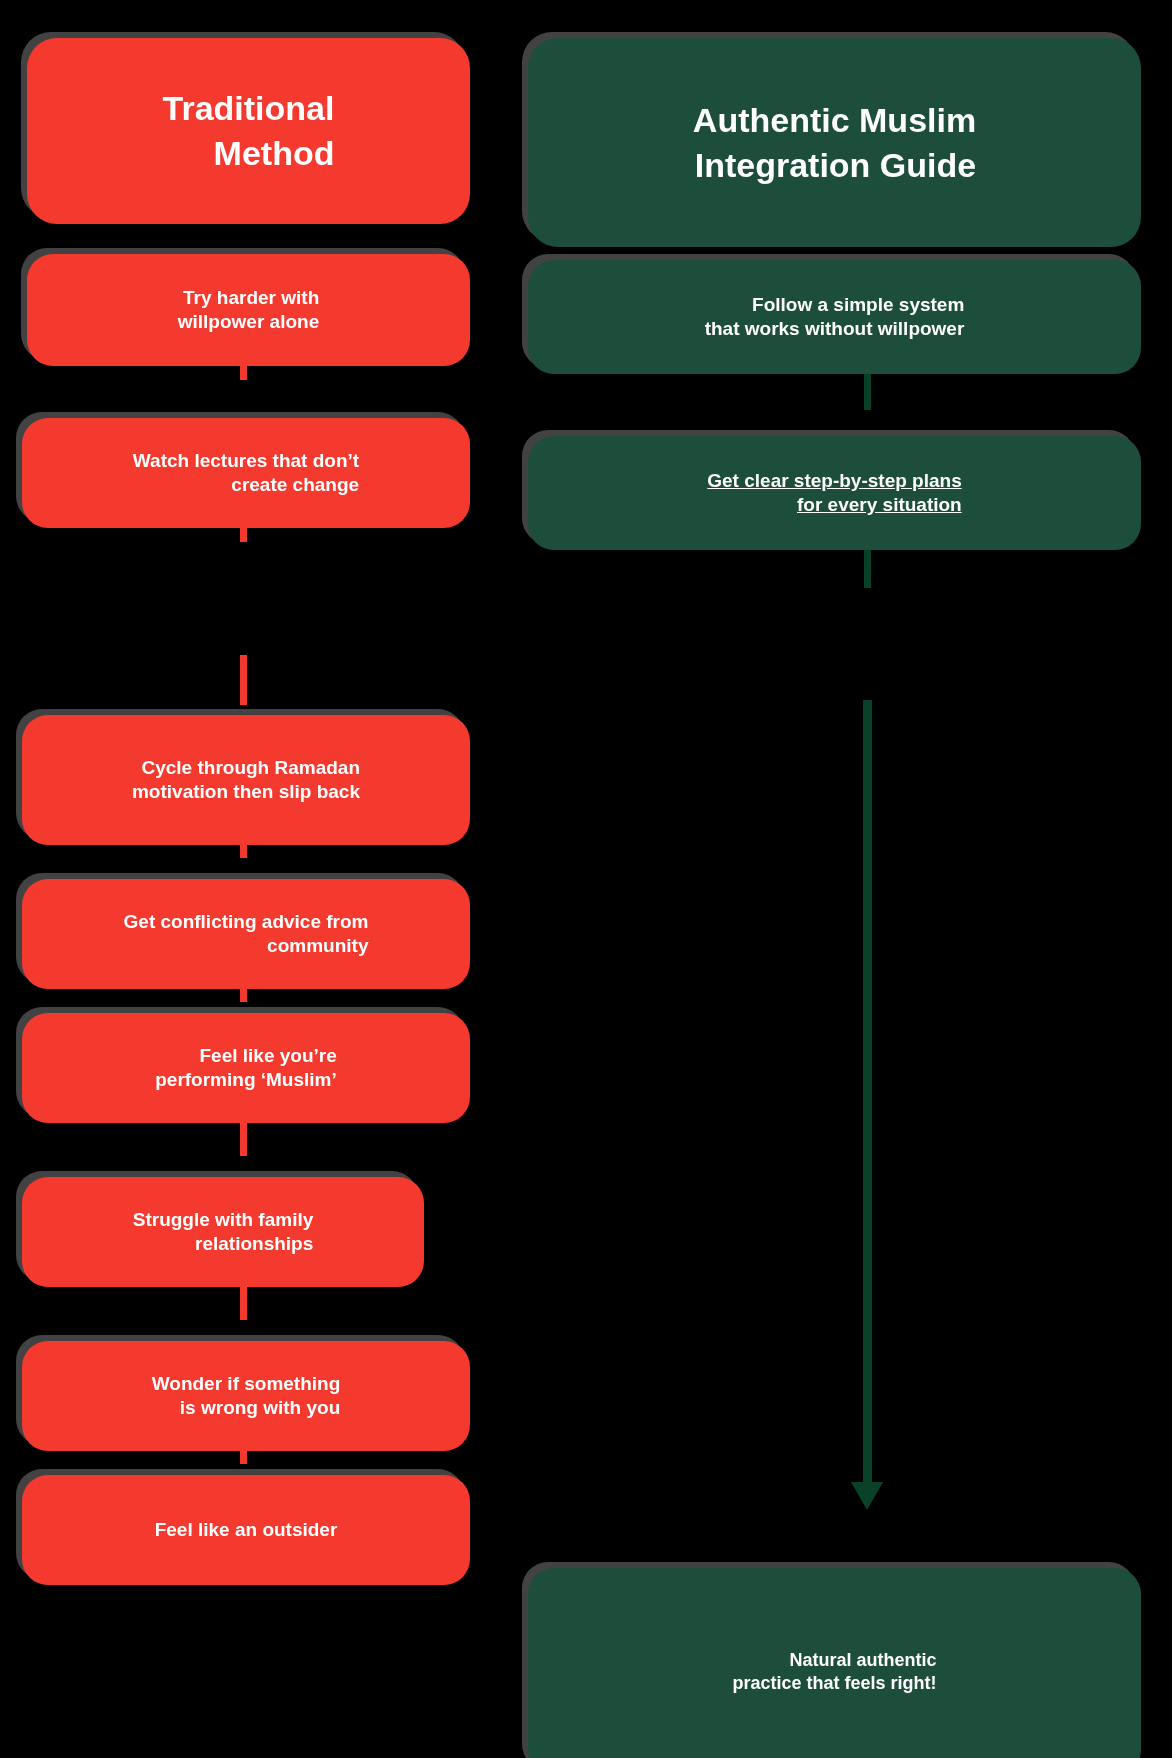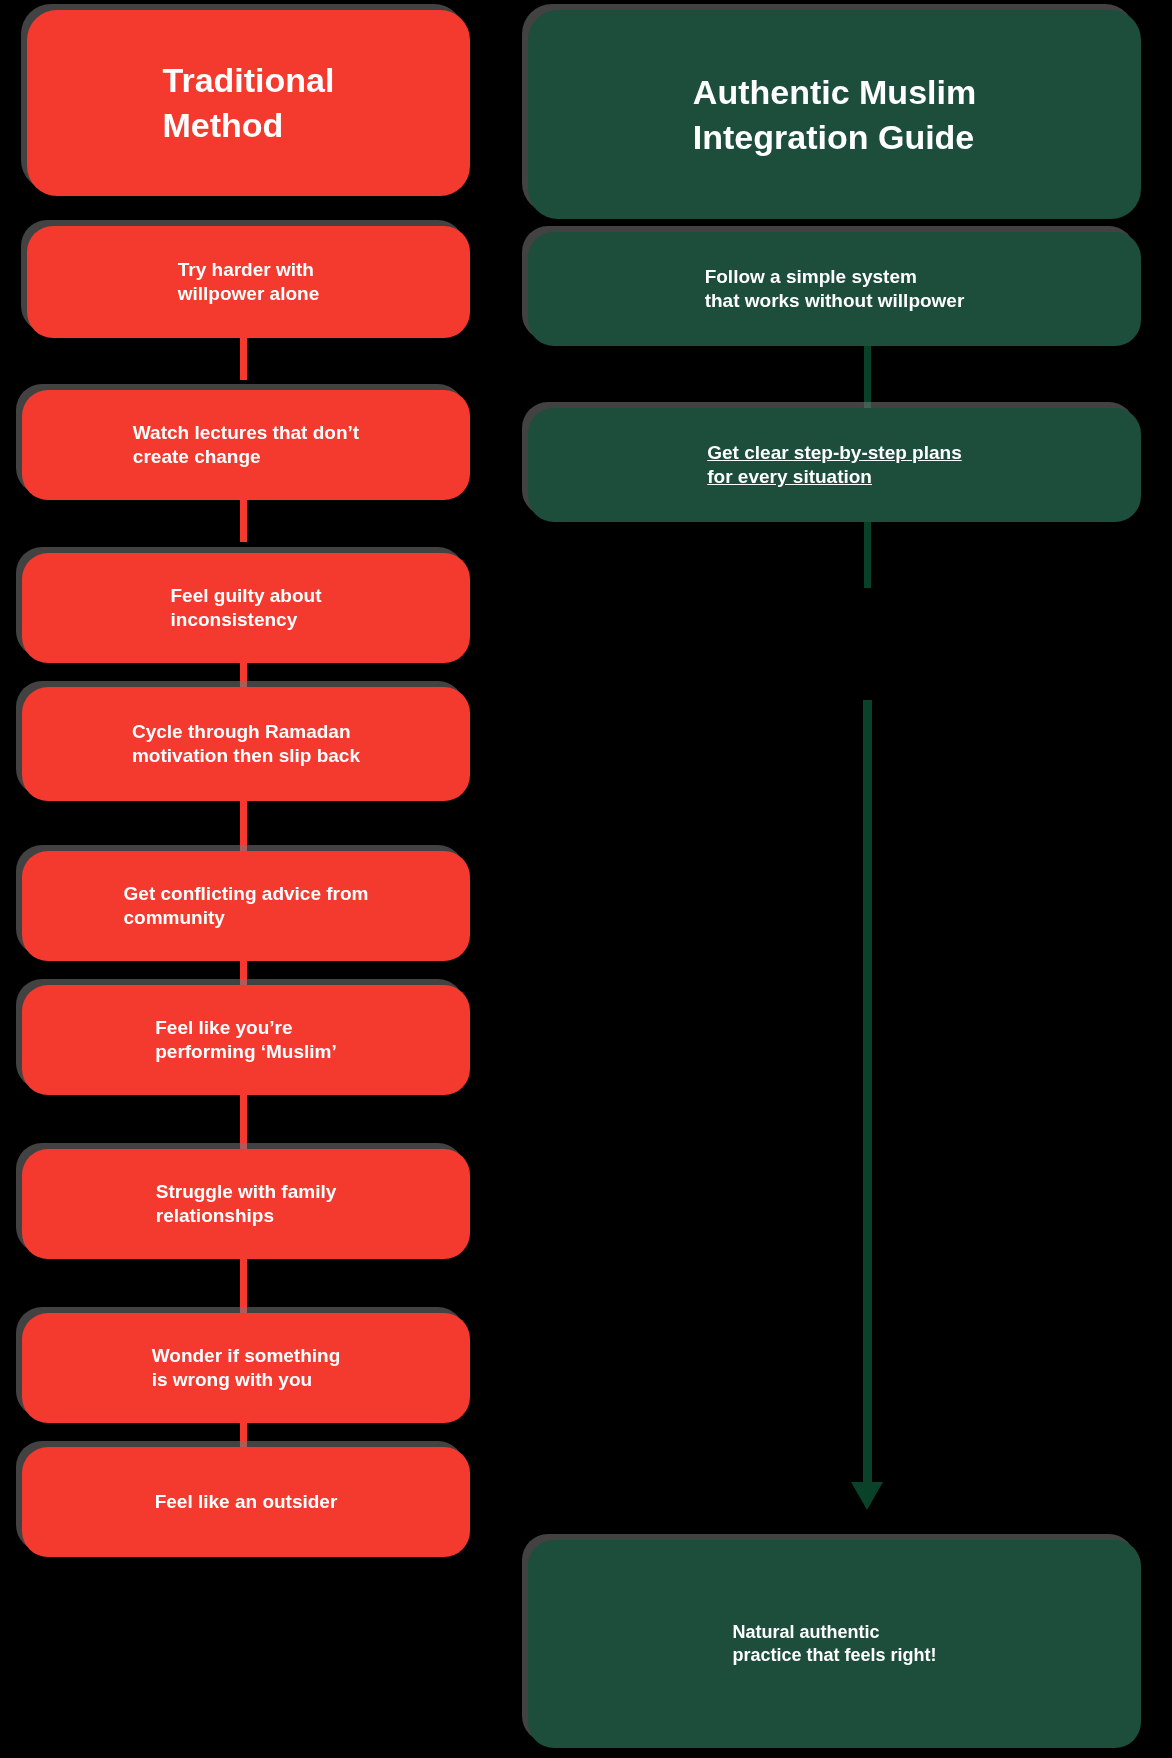--- a/index.html
+++ b/index.html
@@ -58,27 +58,28 @@
   }
 
   
   .node {
     position: absolute;
     box-sizing: border-box;
     border-radius: 26px;
     display: flex;
     align-items: center;
     justify-content: center;
-    text-align: left;
+    text-align: right;
     color: #FFFFFF;
     font-weight: bold;
     line-height: 1.28;
     padding: 6px 18px;
     z-index: 3;
     box-shadow: -6px -6px 0 0 rgba(120,120,120,0.55);
+    margin-top: 28px;
   }
 
   .node.red   { background: #F4392F; }
   .node.green { background: #1D4D3B; }
 
   .node.header {
     font-size: 34px;
     border-radius: 30px;
     line-height: 1.32;
   }
@@ -119,41 +120,37 @@
     <div class="node red step" style="left:27px; top:226px; width:443px; height:112px;">
       <span class="node-label">Try harder with
 willpower alone</span>
     </div>
 
     <div class="node red step" style="left:22px; top:390px; width:448px; height:110px;">
       <span class="node-label">Watch lectures that don’t
 create change</span>
     </div>
 
-    <div class="node red step" style="left:22px; top:553px; width:448px; height:110px;">
-      <span class="node-label">Feel guilty about
-inconsistency</span>
-    </div>
 
-    <div class="node red step" style="left:22px; top:687px; width:448px; height:114px;">
+    <div class="node red step" style="left:22px; top:687px; width:448px; height:130px;">
       <span class="node-label">Cycle through Ramadan
 motivation then slip back</span>
     </div>
 
     <div class="node red step" style="left:22px; top:851px; width:448px; height:110px;">
       <span class="node-label">Get conflicting advice from
 community</span>
     </div>
 
     <div class="node red step" style="left:22px; top:985px; width:448px; height:110px;">
       <span class="node-label">Feel like you’re
 performing ‘Muslim’</span>
     </div>
 
-    <div class="node red step" style="left:22px; top:1149px; width:448px; height:110px;">
+    <div class="node red step" style="left:22px; top:1149px; width:402px; height:110px;">
       <span class="node-label">Struggle with family
 relationships</span>
     </div>
 
     <div class="node red step" style="left:22px; top:1313px; width:448px; height:110px;">
       <span class="node-label">Wonder if something
 is wrong with you</span>
     </div>
 
     <div class="node red step" style="left:22px; top:1447px; width:448px; height:110px;">

